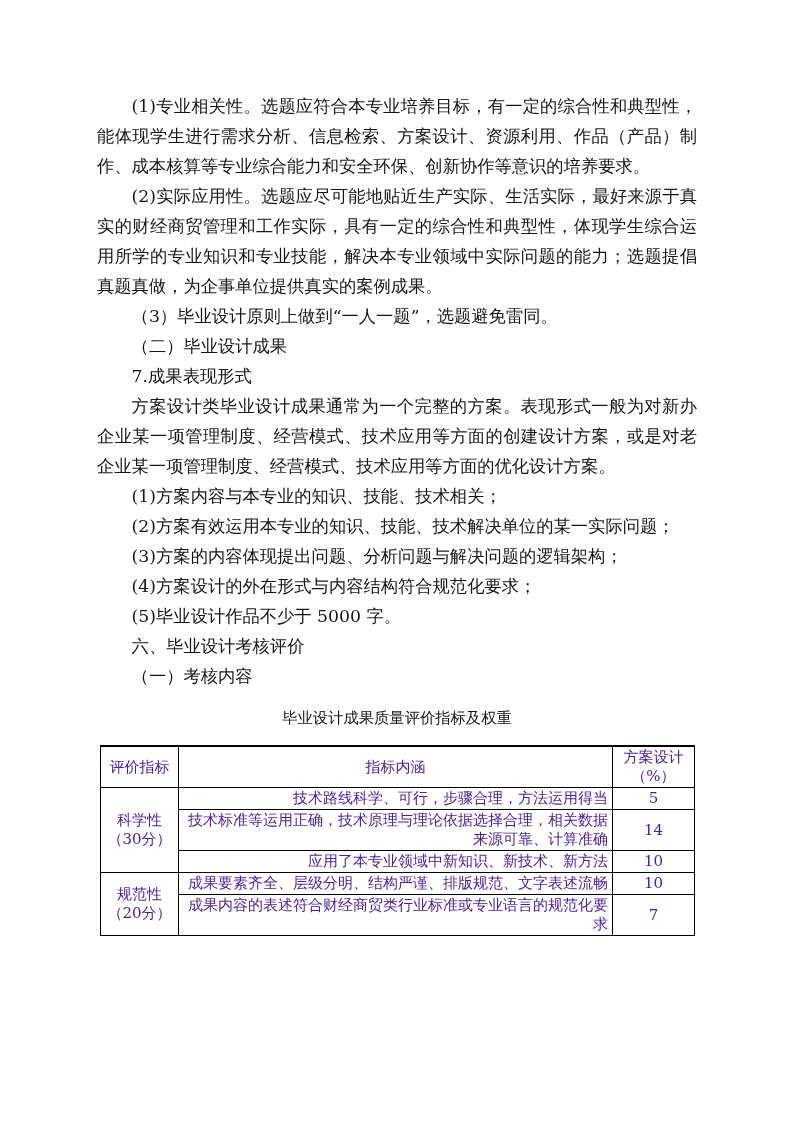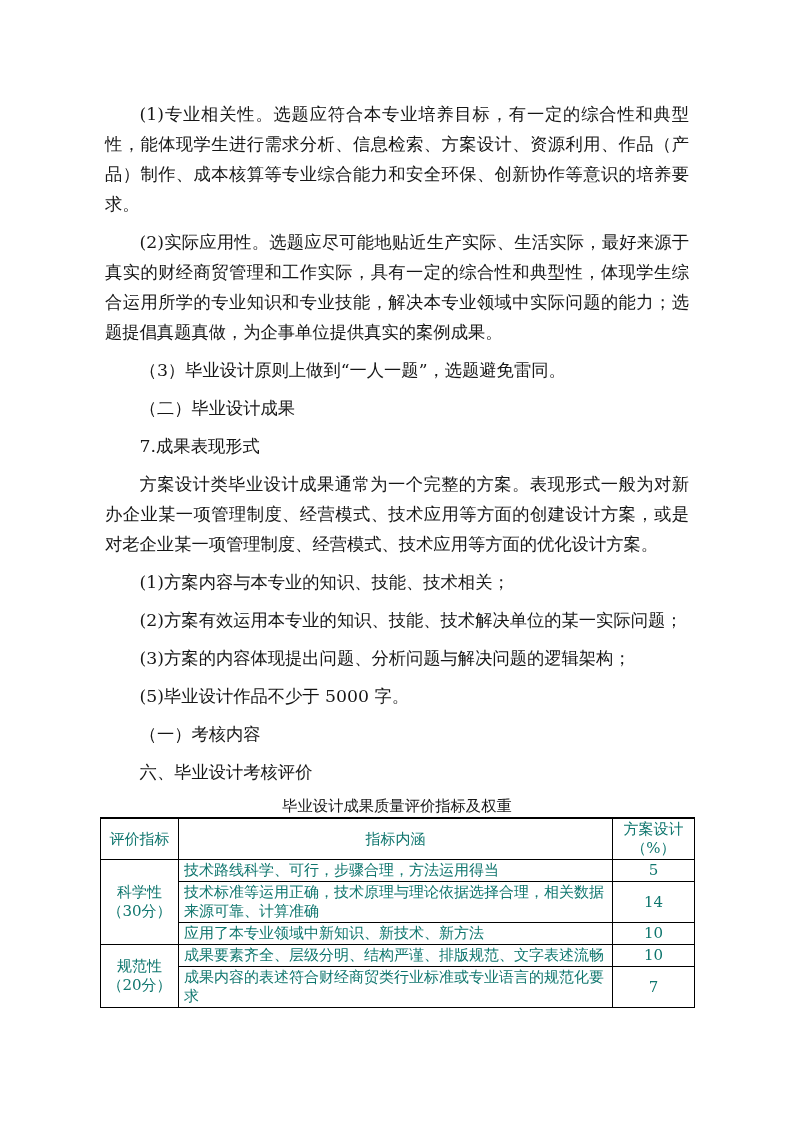--- a/index.html
+++ b/index.html
@@ -14,70 +14,71 @@
     font-family: "DejaVu Serif", "Liberation Serif", serif;
     color: #161616;
   }
   .page {
     box-sizing: border-box;
     width: 793px;
     height: 1122px;
     padding: 91px 96px 0 97px;
   }
   .para {
-    margin: 8px;
+    margin: 0;
     font-size: 17.3px;
     line-height: 30px;
     text-align: justify;
     text-indent: 2em;
   }
   .caption {
-    margin: 0;
+    margin: 16px;
     font-size: 15.3px;
     line-height: 22px;
     text-align: center;
     text-indent: 0;
   }
   table.eval {
     border-collapse: collapse;
     table-layout: fixed;
     width: 594px;
     margin-left: 3px;
     font-size: 15px;
-    color: #0f766e;
+    color: #4c1d95;
   }
   table.eval th, table.eval td {
     border: 1px solid #000000;
     font-weight: normal;
     line-height: 19px;
     padding: 1px 2px;
     vertical-align: middle;
   }
   table.eval { border-top: 2px solid #000000; }
   .c-center { text-align: center; }
-  .c-left   { text-align: left; padding-left: 5px !important; padding-right: 4px !important; margin-left: 40px; }
+  .c-left   { text-align: right; padding-left: 5px !important; padding-right: 4px !important; margin-left: 40px; }
   .pre      { white-space: pre-line; }
 </style>
 </head>
 <body>
 
 <div class="page">
 
   <p class="para">(1)专业相关性。选题应符合本专业培养目标，有一定的综合性和典型性，能体现学生进行需求分析、信息检索、方案设计、资源利用、作品（产品）制作、成本核算等专业综合能力和安全环保、创新协作等意识的培养要求。</p>
   <p class="para">(2)实际应用性。选题应尽可能地贴近生产实际、生活实际，最好来源于真实的财经商贸管理和工作实际，具有一定的综合性和典型性，体现学生综合运用所学的专业知识和专业技能，解决本专业领域中实际问题的能力；选题提倡真题真做，为企事单位提供真实的案例成果。</p>
   <p class="para">（3）毕业设计原则上做到“一人一题”，选题避免雷同。</p>
   <p class="para">（二）毕业设计成果</p>
   <p class="para">7.成果表现形式</p>
   <p class="para">方案设计类毕业设计成果通常为一个完整的方案。表现形式一般为对新办企业某一项管理制度、经营模式、技术应用等方面的创建设计方案，或是对老企业某一项管理制度、经营模式、技术应用等方面的优化设计方案。</p>
   <p class="para">(1)方案内容与本专业的知识、技能、技术相关；</p>
   <p class="para">(2)方案有效运用本专业的知识、技能、技术解决单位的某一实际问题；</p>
   <p class="para">(3)方案的内容体现提出问题、分析问题与解决问题的逻辑架构；</p>
+  <p class="para">(4)方案设计的外在形式与内容结构符合规范化要求；</p>
   <p class="para">(5)毕业设计作品不少于 5000 字。</p>
+  <p class="para">六、毕业设计考核评价</p>
   <p class="para">（一）考核内容</p>
-  <p class="para">六、毕业设计考核评价</p>
 
   <p class="caption">毕业设计成果质量评价指标及权重</p>
 
   <table class="eval">
     <colgroup>
       <col style="width:78px">
       <col style="width:434px">
       <col style="width:82px">
     </colgroup>
     <tbody>

